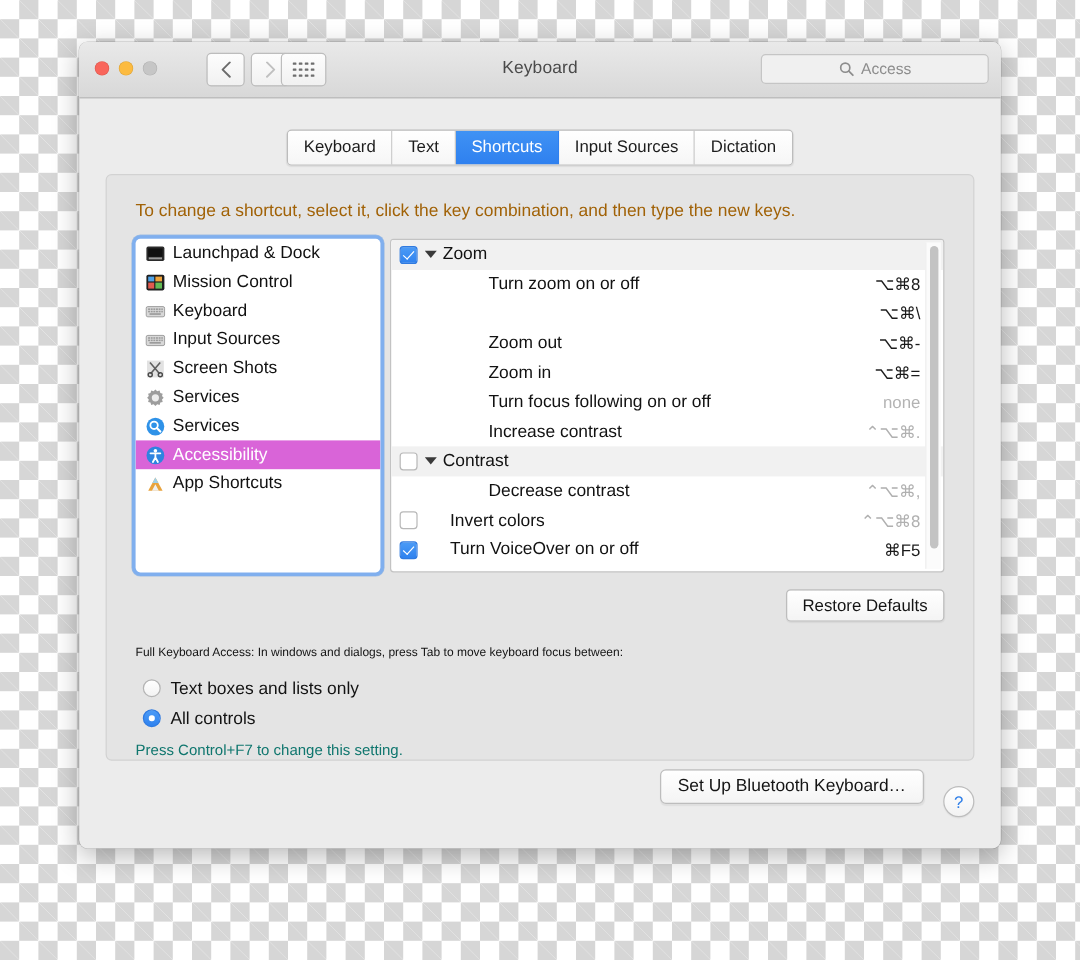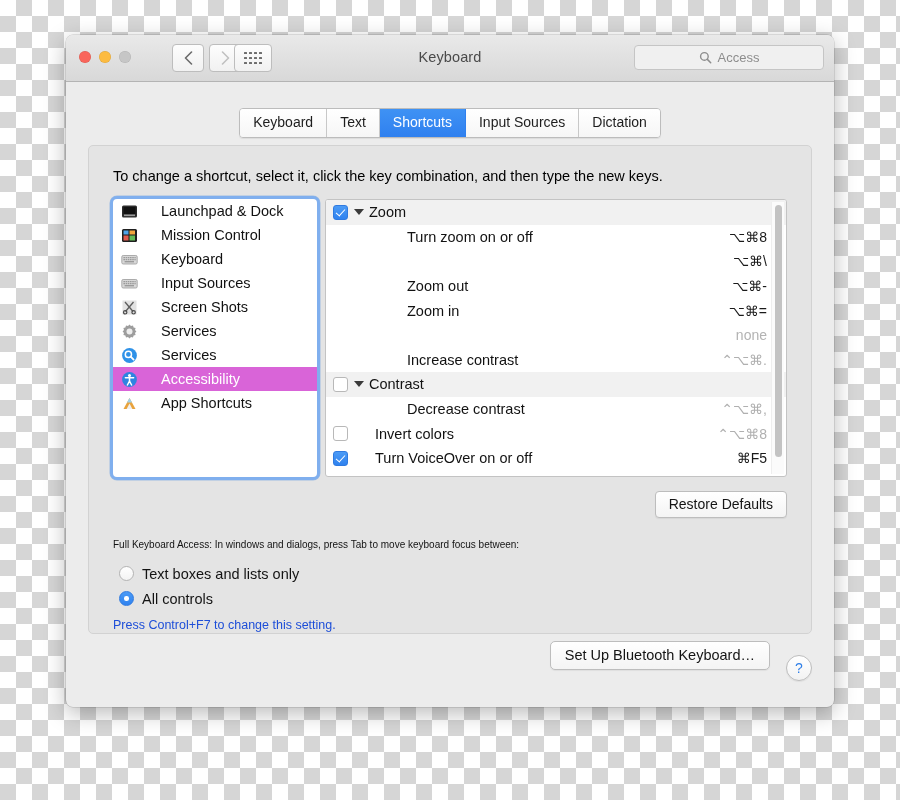--- a/index.html
+++ b/index.html
@@ -169,21 +169,21 @@
     background: #e4e4e4;
     border: 1px solid #d2d2d2;
     border-radius: 5px;
   }
 
   .hint {
     position: absolute;
     top: 22px;
     left: 24px;
     font-size: 14.5px;
-    color: #000000;
+    color: #a16207;
     white-space: nowrap;
   }
 
   
   .lists {
     position: absolute;
     top: 53px;
     left: 24px;
     right: 24px;
     height: 278px;
@@ -196,21 +196,21 @@
     width: 204px;
     background: #ffffff;
     border-radius: 4px;
     box-shadow: 0 0 0 3px rgba(122,173,240,0.85), 0 0 0 3.5px rgba(90,150,225,0.5);
     overflow: hidden;
     position: relative;
   }
   .cat {
     display: flex;
     align-items: center;
-    gap: 23px;
+    gap: 6px;
     padding: 0 8px;
     height: 24px;
     font-size: 14.5px;
     color: #111;
     text-align: center;
   }
   .cat.sel {
     background: #d964d8;
     color: #ffffff;
   }
@@ -365,21 +365,21 @@
     left: 4.3px; top: 4.3px;
     width: 4.5px; height: 4.5px;
     border-radius: 50%;
     background: #fff;
   }
   .note {
     position: absolute;
     top: 472px;
     left: 24px;
     font-size: 12.5px;
-    color: #1d4ed8;
+    color: #0f766e;
     white-space: nowrap;
   }
 
   
   .footer {
     position: absolute;
     left: 0; right: 0;
     bottom: 0;
     height: 73px;
   }
@@ -621,20 +621,21 @@
           </div>
 
           <div class="row child">
             <span class="cbox none"></span>
             <span class="name">Zoom in</span>
             <span class="keys">⌥⌘=</span>
           </div>
 
           <div class="row child">
             <span class="cbox none"></span>
+            <span class="name">Turn focus following on or off</span>
             <span class="keys none">none</span>
           </div>
 
           <div class="row child">
             <span class="cbox none"></span>
             <span class="name">Increase contrast</span>
             <span class="keys dim">⌃⌥⌘.</span>
           </div>
 
           <div class="row group">

